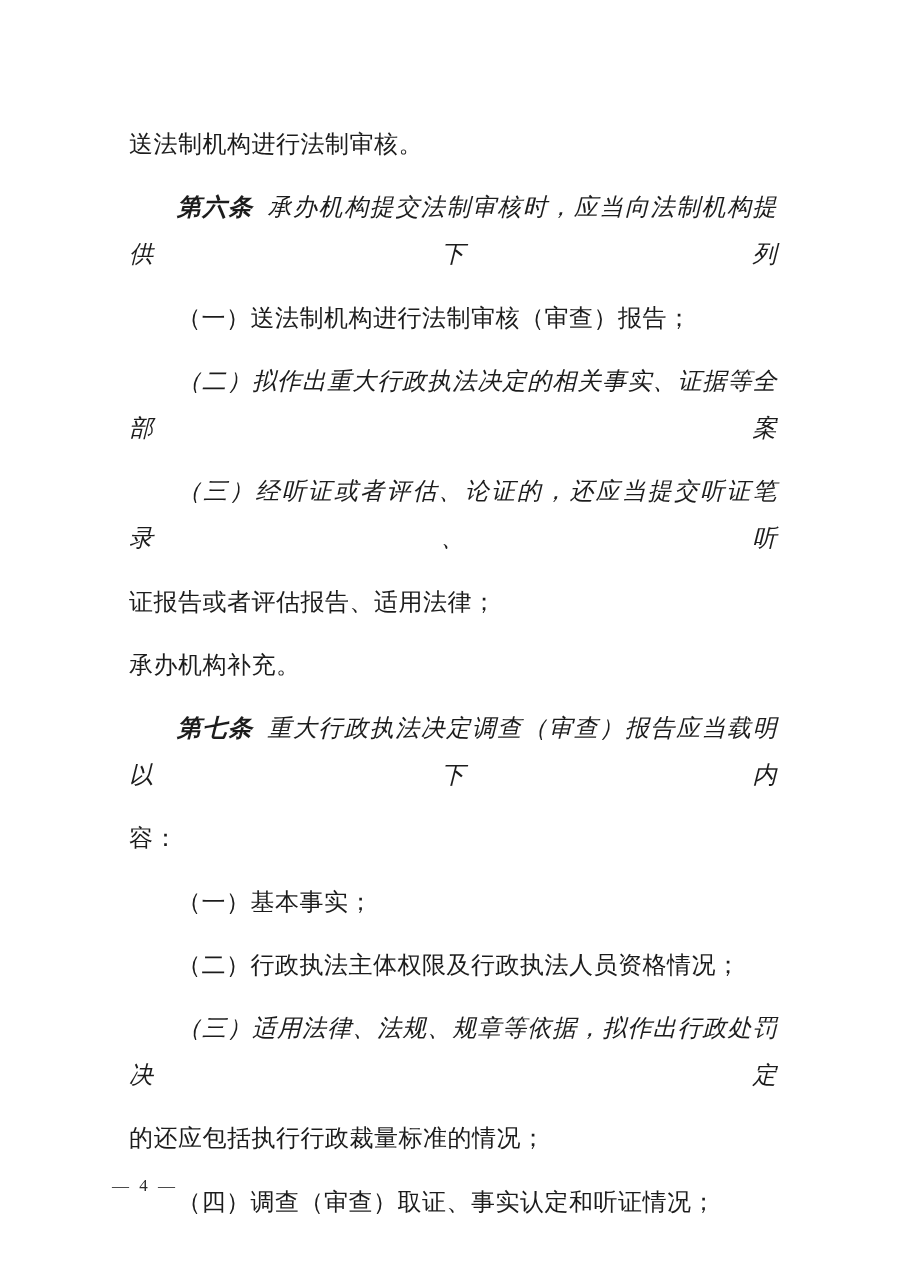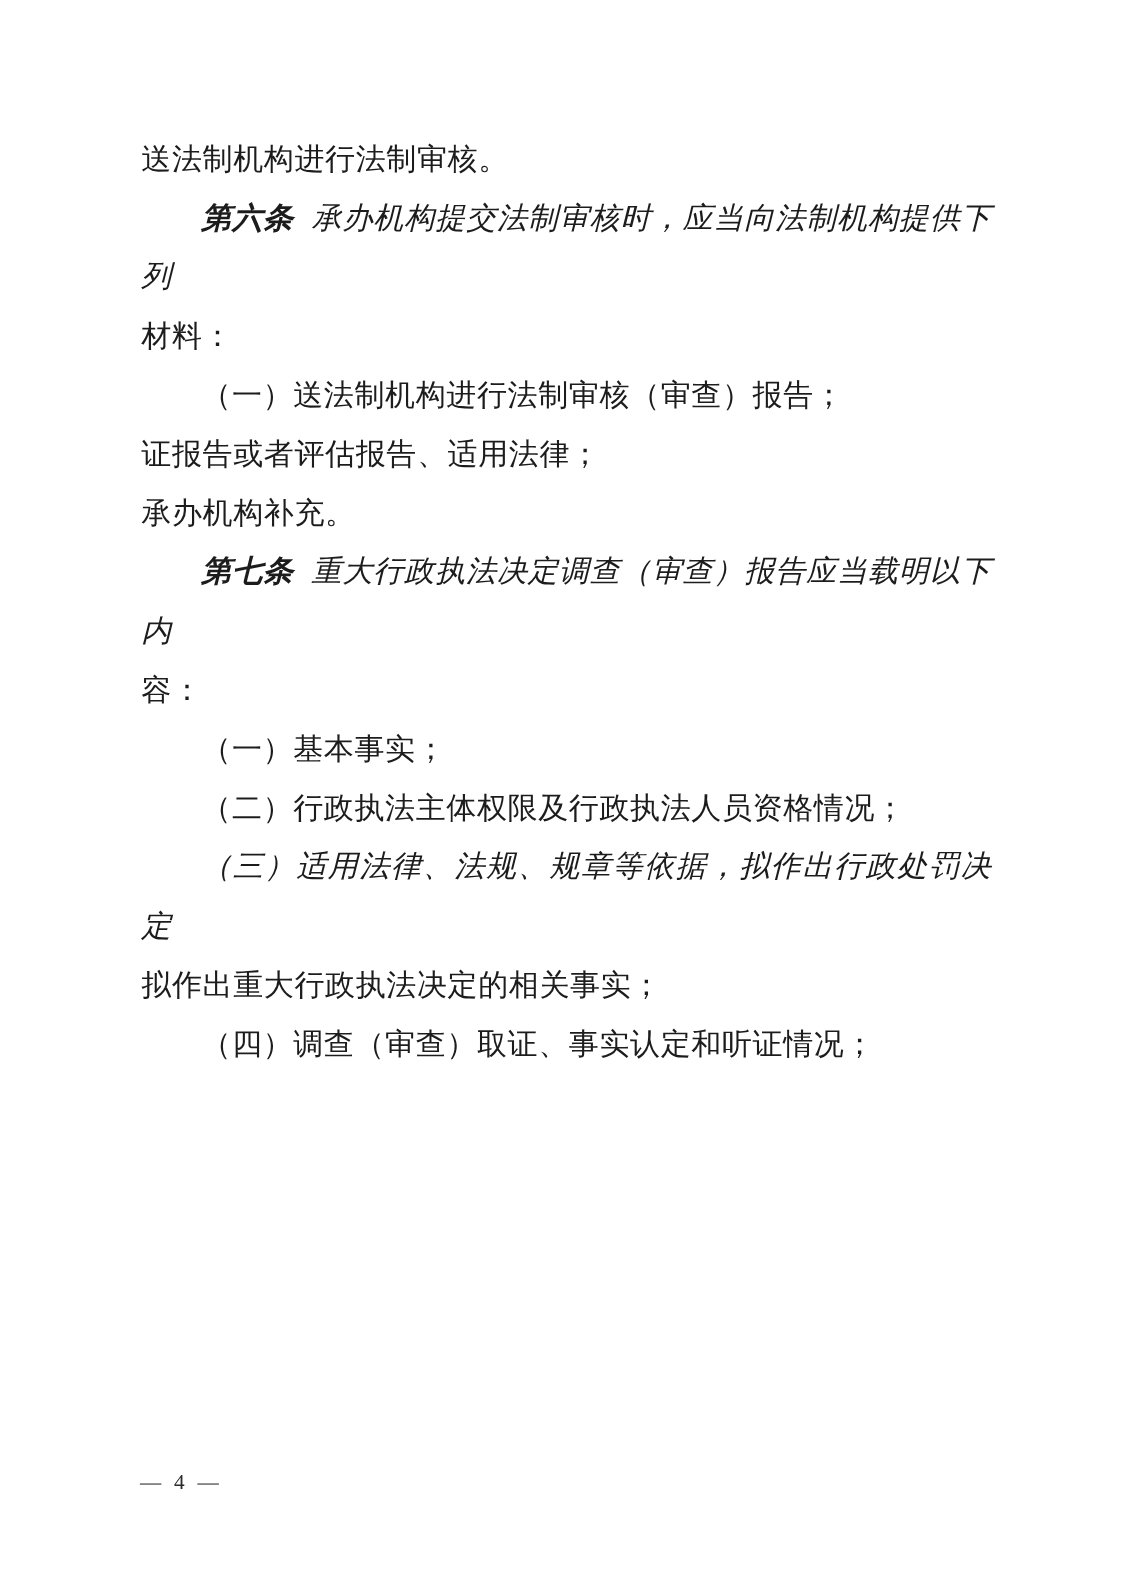--- a/index.html
+++ b/index.html
@@ -11,21 +11,21 @@
     overflow: hidden;
     font-family: "Liberation Serif", "DejaVu Serif", serif;
   }
   .doc-body {
     position: absolute;
     left: 113px;
     top: 105px;
     width: 680px;
   }
   .line {
-    margin: 0;
+    margin: 16px;
     min-height: 47.2px;
     line-height: 47.2px;
     font-size: 24px;
     letter-spacing: 0.5px;
     color: #1c1c1c;
     text-align: justify;
     white-space: normal;
   }
   .line.indent { text-indent: 48px; }
   .line.full { text-align-last: justify; font-style: italic; }
@@ -42,42 +42,43 @@
 </style>
 </head>
 <body>
 
 <div class="page">
   <div class="doc-body">
   <p class="line"><span class="rest">送法制机构进行法制审核。</span></p>
 
   <p class="line indent full"><span class="lead">第六条</span><span class="rest">承办机构提交法制审核时，应当向法制机构提供下列</span></p>
 
-  <p class="line"><span class="rest">材料：</span></p>
 
   <p class="line indent"><span class="rest">（一）送法制机构进行法制审核（审查）报告；</span></p>
 
+  <p class="line indent full"><span class="rest">（二）拟作出重大行政执法决定的相关事实、证据等全部案</span></p>
 
 
+  <p class="line indent full"><span class="rest">（三）经听证或者评估、论证的，还应当提交听证笔录、听</span></p>
 
   <p class="line"><span class="rest">证报告或者评估报告、适用法律；</span></p>
 
 
 
   <p class="line"><span class="rest">承办机构补充。</span></p>
 
   <p class="line indent full"><span class="lead">第七条</span><span class="rest">重大行政执法决定调查（审查）报告应当载明以下内</span></p>
 
   <p class="line"><span class="rest">容：</span></p>
 
   <p class="line indent"><span class="rest">（一）基本事实；</span></p>
 
   <p class="line indent"><span class="rest">（二）行政执法主体权限及行政执法人员资格情况；</span></p>
 
   <p class="line indent full"><span class="rest">（三）适用法律、法规、规章等依据，拟作出行政处罚决定</span></p>
 
-  <p class="line"><span class="rest">拟作出重大行政执法决定的相关事实；</span></p>
+  <p class="line"><span class="rest">的还应包括执行行政裁量标准的情况；</span></p>
 
   <p class="line indent"><span class="rest">（四）调查（审查）取证、事实认定和听证情况；</span></p>
 
 </div>
   <div class="page-number">— 4 —</div>
 </div>
 
 </body></html>

